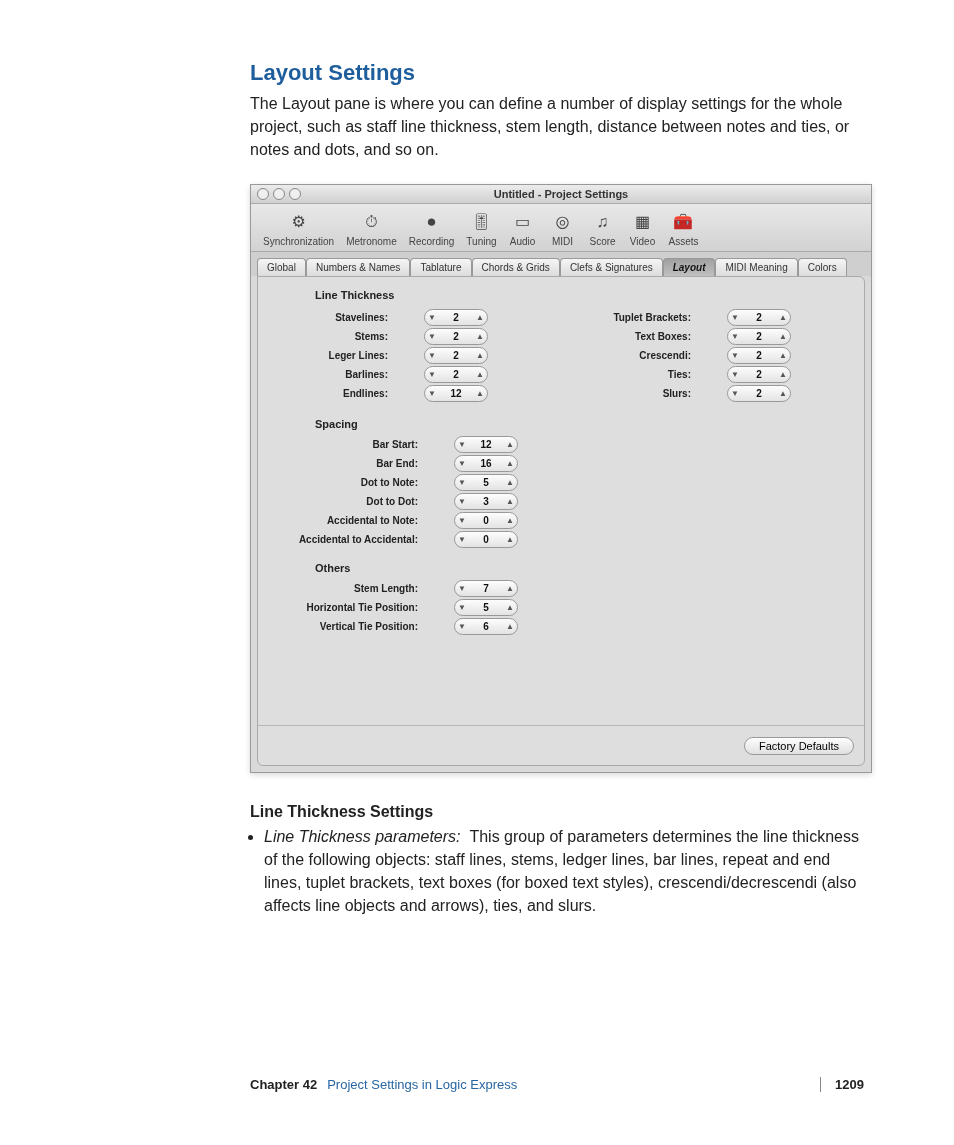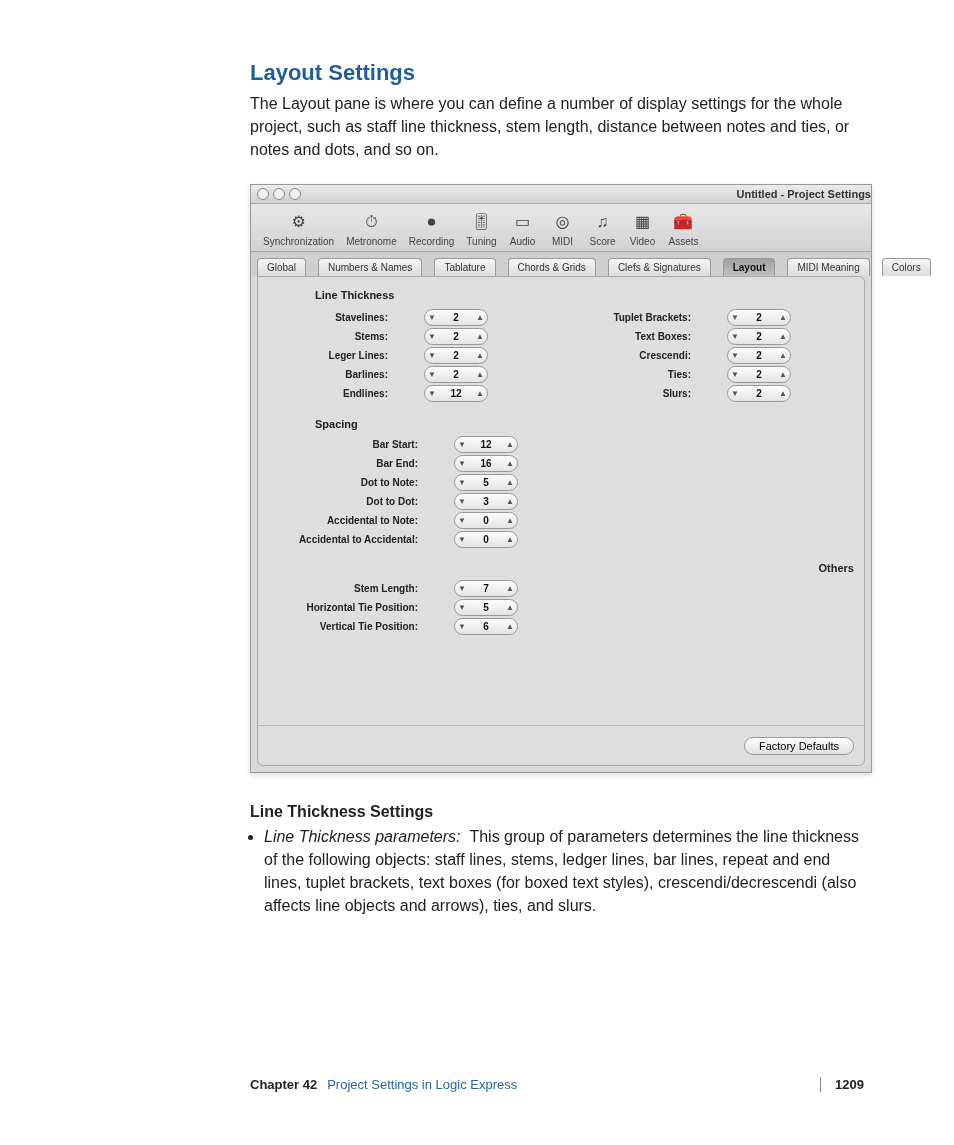--- a/index.html
+++ b/index.html
@@ -55,21 +55,21 @@
   .tl {
     width: 10px;
     height: 10px;
     border-radius: 50%;
     border: 1px solid #888;
     background: #efefef;
   }
   .window-title {
     position: absolute;
     left: 0; right: 0;
-    text-align: right;
+    text-align: center;
     font-size: 11px;
     font-weight: bold;
     color: #333;
   }
   .toolbar {
     background: linear-gradient(#e8e8e8, #d2d2d2);
     border-bottom: 1px solid #aaa;
     display: flex;
     padding: 6px 6px 4px 6px;
   }
@@ -81,37 +81,38 @@
   }
   .tb-icon {
     width: 28px; height: 24px;
     margin: 0 auto 2px;
     display: flex; align-items: center; justify-content: center;
     font-size: 16px;
   }
   .tabs {
     display: flex;
     padding: 6px 18px 0 6px;
-    gap: 12px;
+    gap: 0;
     background: #cfcfcf;
   }
   .tab {
     font-size: 10px;
     padding: 3px 9px;
     background: linear-gradient(#f5f5f5, #dcdcdc);
     border: 1px solid #999;
     border-bottom: none;
     border-radius: 4px 4px 0 0;
     color: #333;
     white-space: nowrap;
   }
   .tab.active {
     background: linear-gradient(#a0a0a0, #c0c0c0);
     color: #111;
     font-weight: bold;
+    font-style: italic;
   }
   .panel {
     margin: 0 6px 6px 6px;
     background: #dedede;
     border: 1px solid #aaa;
     border-radius: 0 6px 6px 6px;
     padding: 8px 10px 10px 10px;
     min-height: 470px;
     position: relative;
   }
@@ -419,21 +420,21 @@
             <div class="row">
               <div class="row-label" style="width:150px;">Accidental to Accidental:</div>
               <div class="stepper">
                 <div class="arrow">▼</div>
                 <div class="val">0</div>
                 <div class="arrow">▲</div>
               </div>
             </div>
           </div>
 
-        <div class="section-title" style="margin-top:14px;text-align:right;">Others</div>
+        <div class="section-title" style="margin-top:14px;">Others</div>
         <div id="ot-rows">
             <div class="row">
               <div class="row-label" style="width:150px;">Stem Length:</div>
               <div class="stepper">
                 <div class="arrow">▼</div>
                 <div class="val">7</div>
                 <div class="arrow">▲</div>
               </div>
             </div>
             <div class="row">

